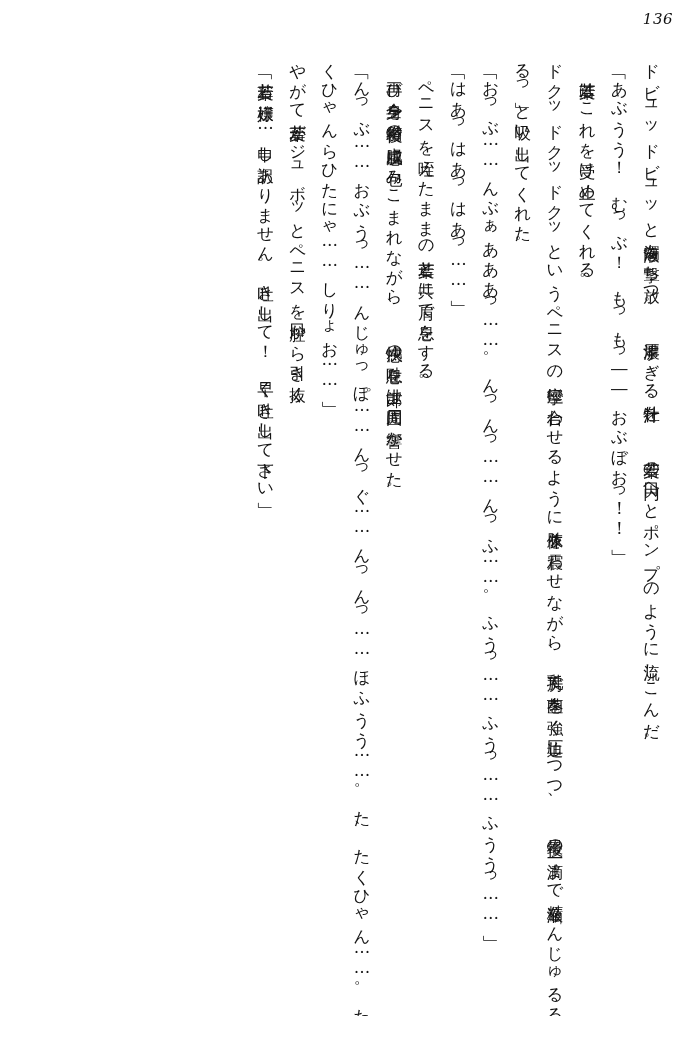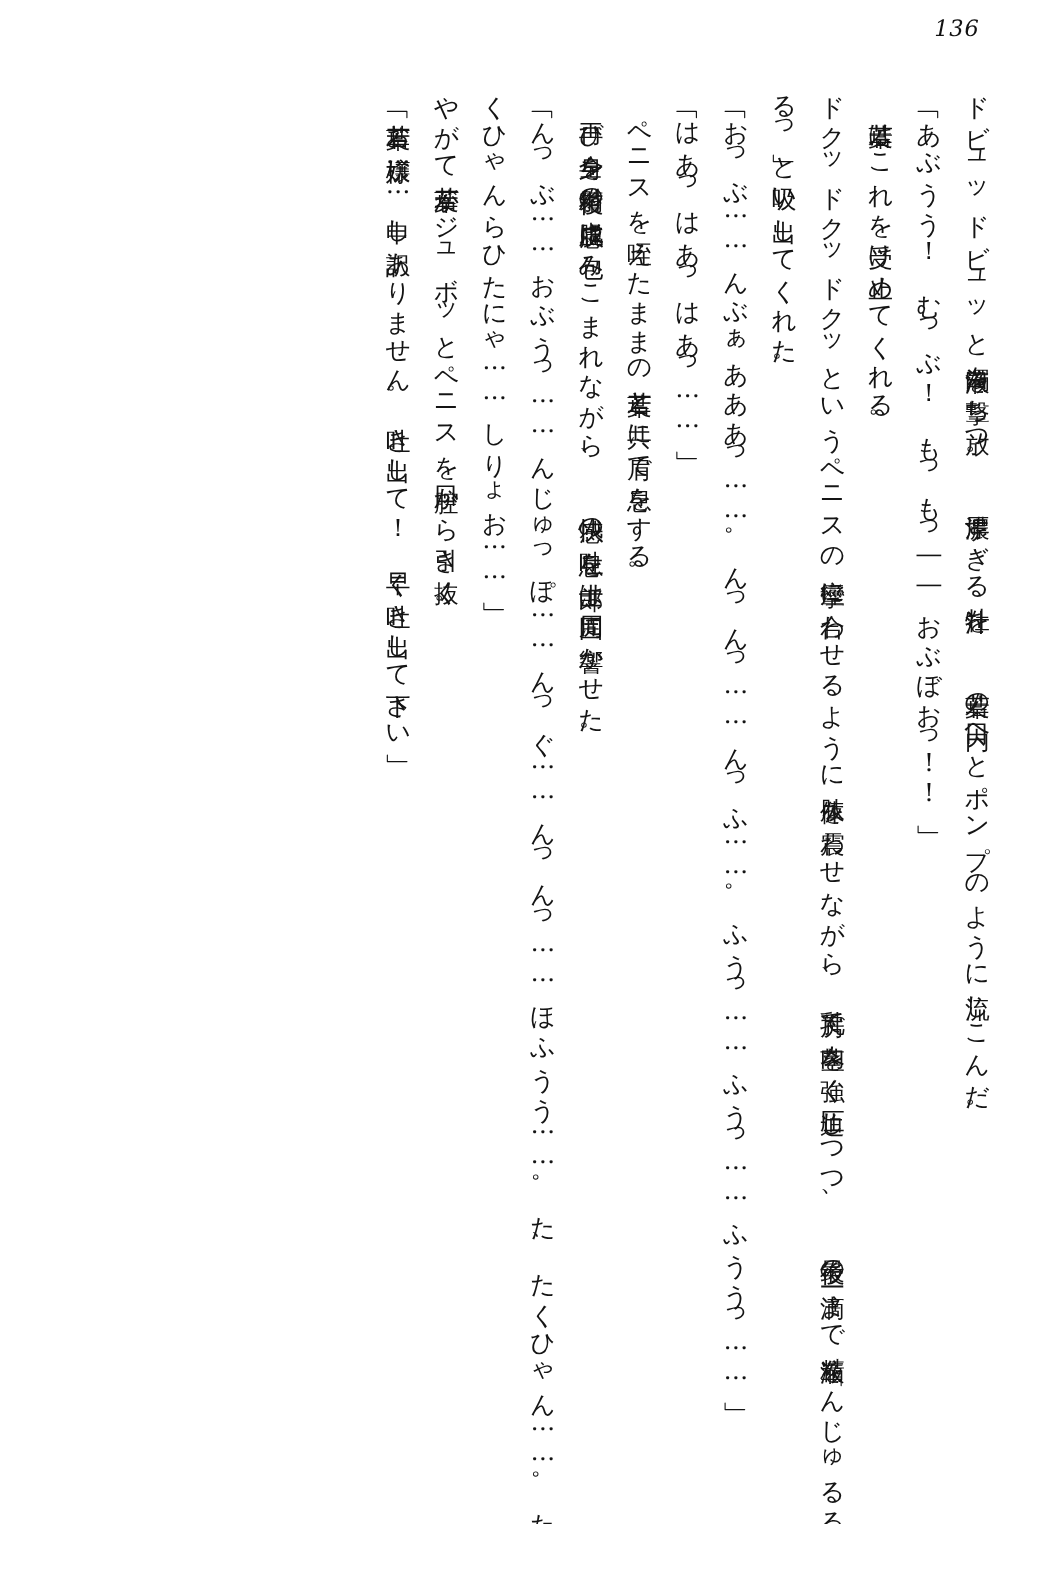--- a/index.html
+++ b/index.html
@@ -17,21 +17,21 @@
   #page {
     position: relative;
     width: 693px;
     height: 1050px;
     background: #ffffff;
     box-sizing: border-box;
   }
   #page-number {
     position: absolute;
     top: 10px;
-    right: 40px;
+    right: 20px;
     font-size: 15px;
     font-style: italic;
     font-family: "DejaVu Serif", "Liberation Serif", serif;
     color: #111;
     letter-spacing: 0.5px;
   }
   #body-text {
     position: absolute;
     top: 52px;
     right: 26px;

